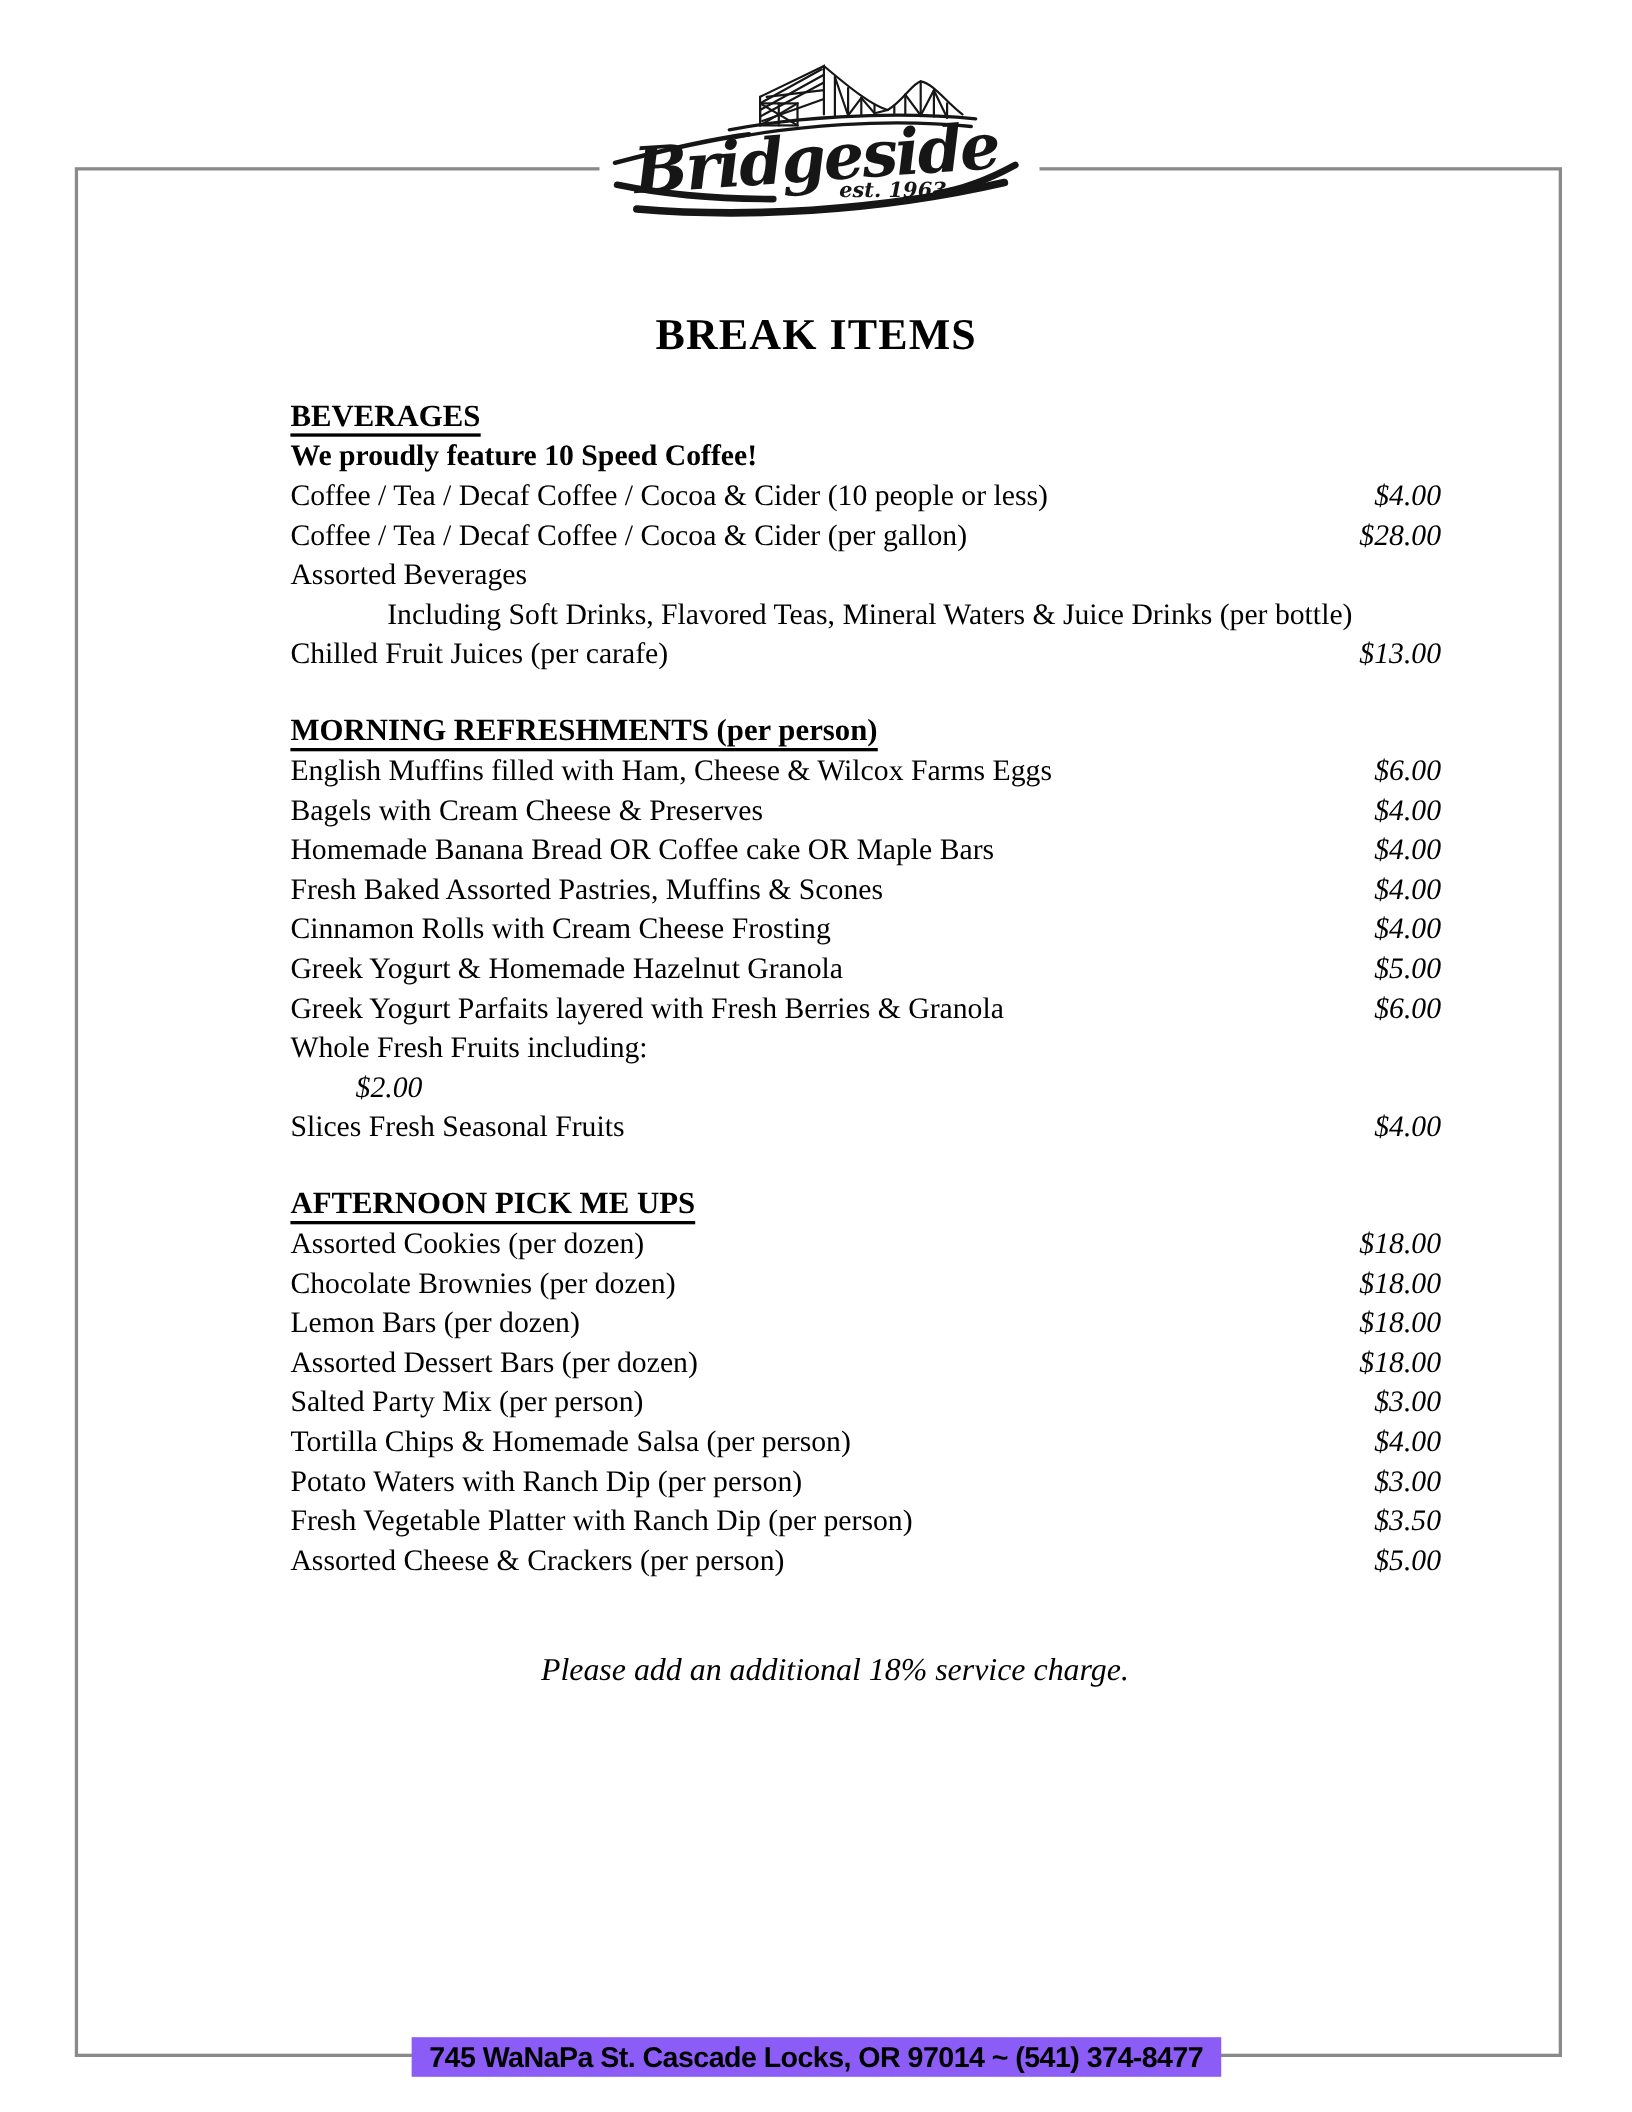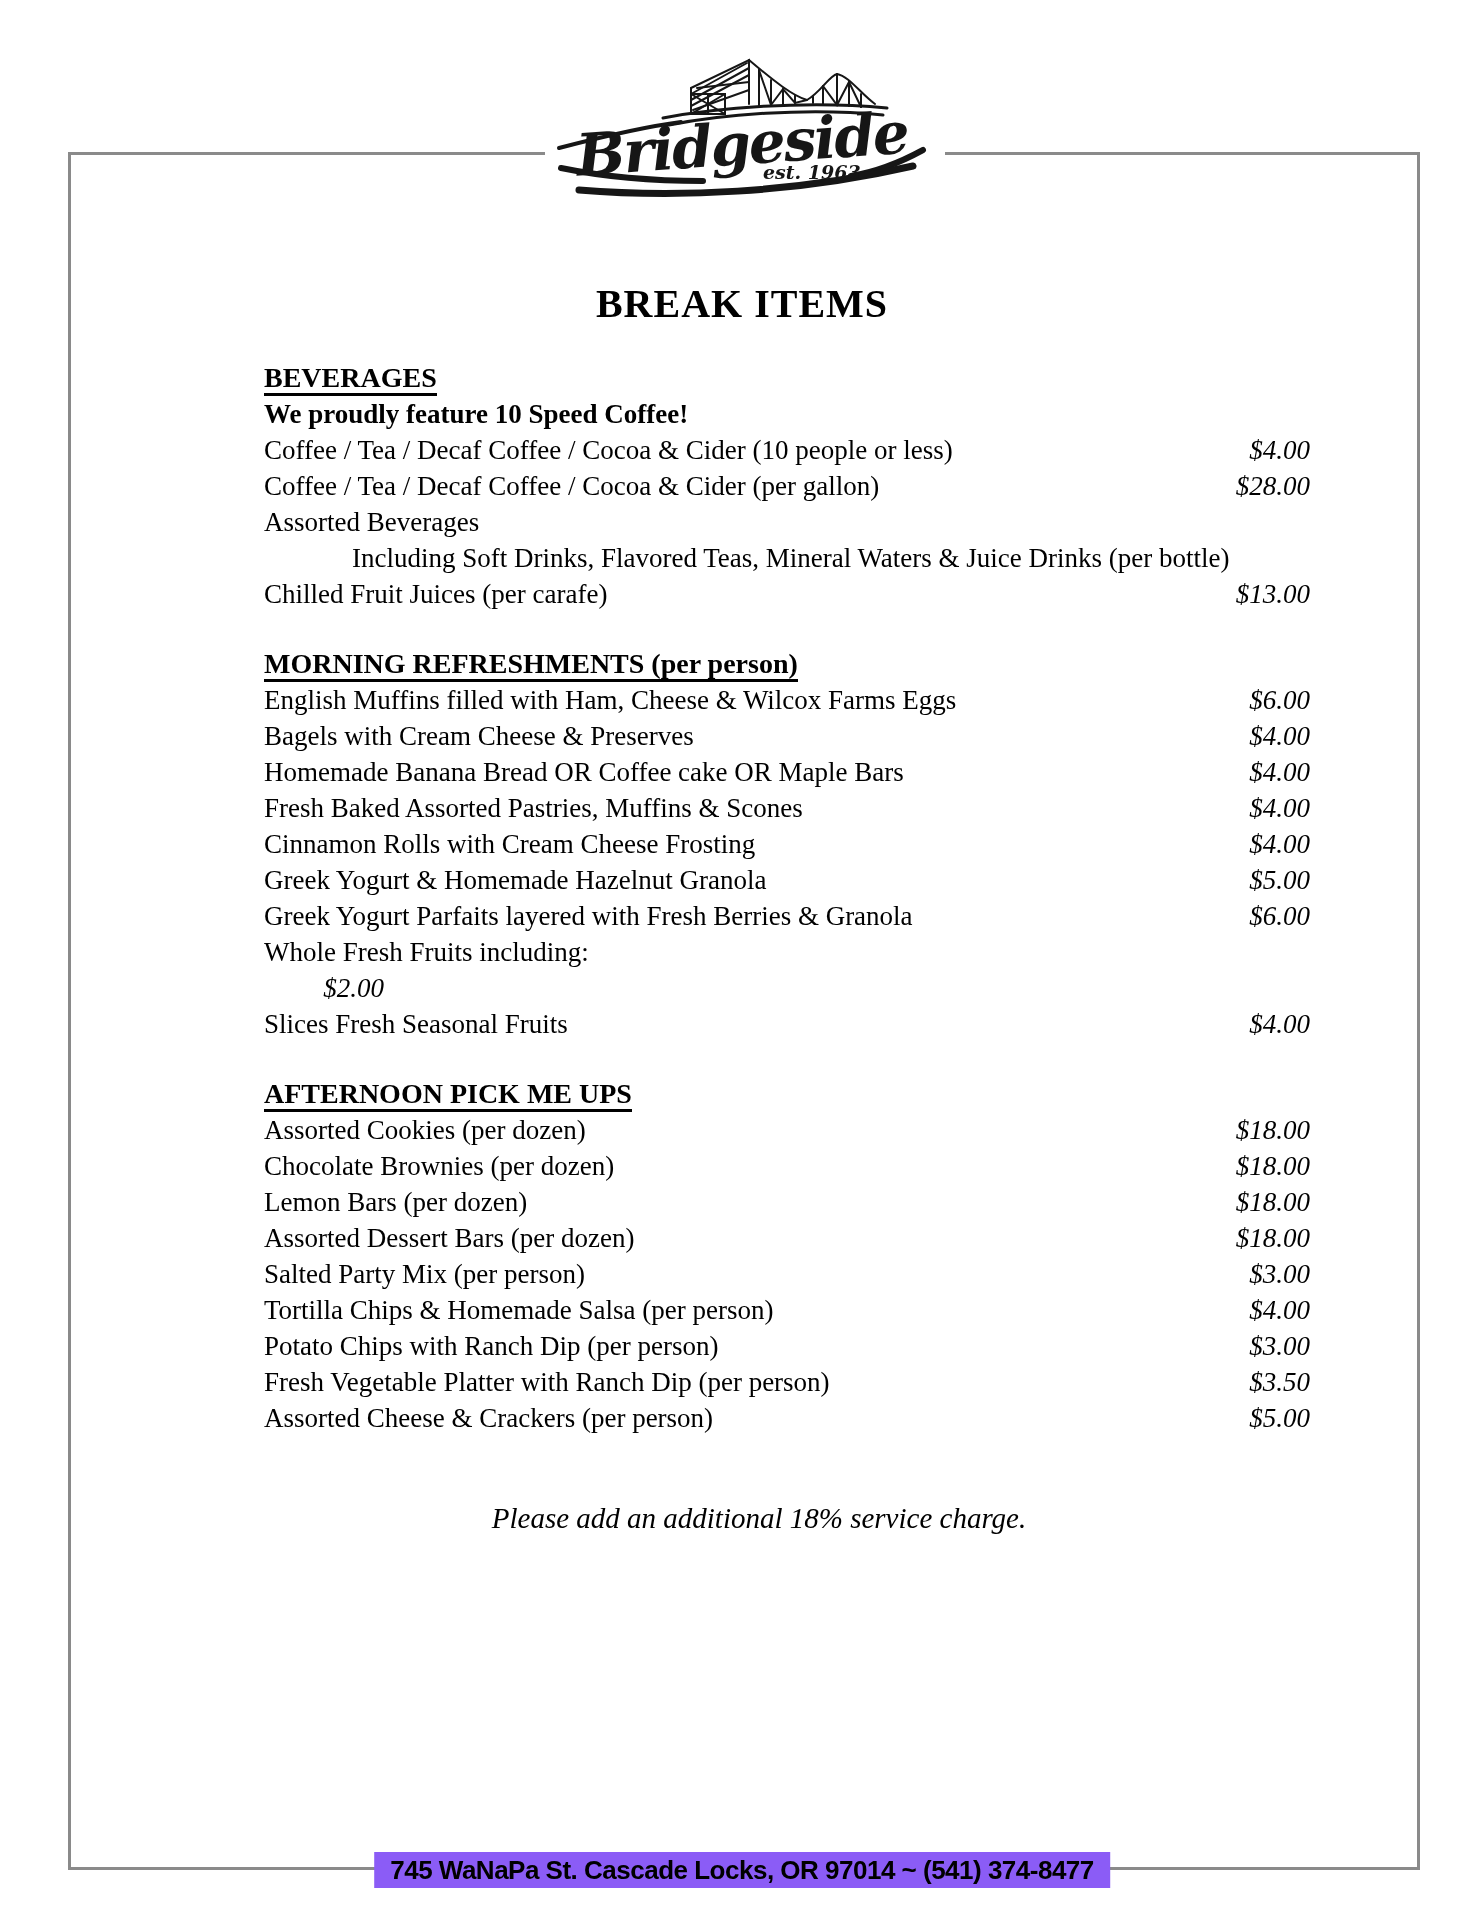--- a/index.html
+++ b/index.html
@@ -194,21 +194,21 @@
       </div>
       <div class="menu-row">
         <span class="item-name">Salted Party Mix (per person)</span>
         <span class="item-price">$3.00</span>
       </div>
       <div class="menu-row">
         <span class="item-name">Tortilla Chips &amp; Homemade Salsa (per person)</span>
         <span class="item-price">$4.00</span>
       </div>
       <div class="menu-row">
-        <span class="item-name">Potato Chips with Ranch Dip (per person)</span>
+        <span class="item-name">Potato Waters with Ranch Dip (per person)</span>
         <span class="item-price">$3.00</span>
       </div>
       <div class="menu-row">
         <span class="item-name">Fresh Vegetable Platter with Ranch Dip (per person)</span>
         <span class="item-price">$3.50</span>
       </div>
       <div class="menu-row">
         <span class="item-name">Assorted Cheese &amp; Crackers (per person)</span>
         <span class="item-price">$5.00</span>
       </div>

